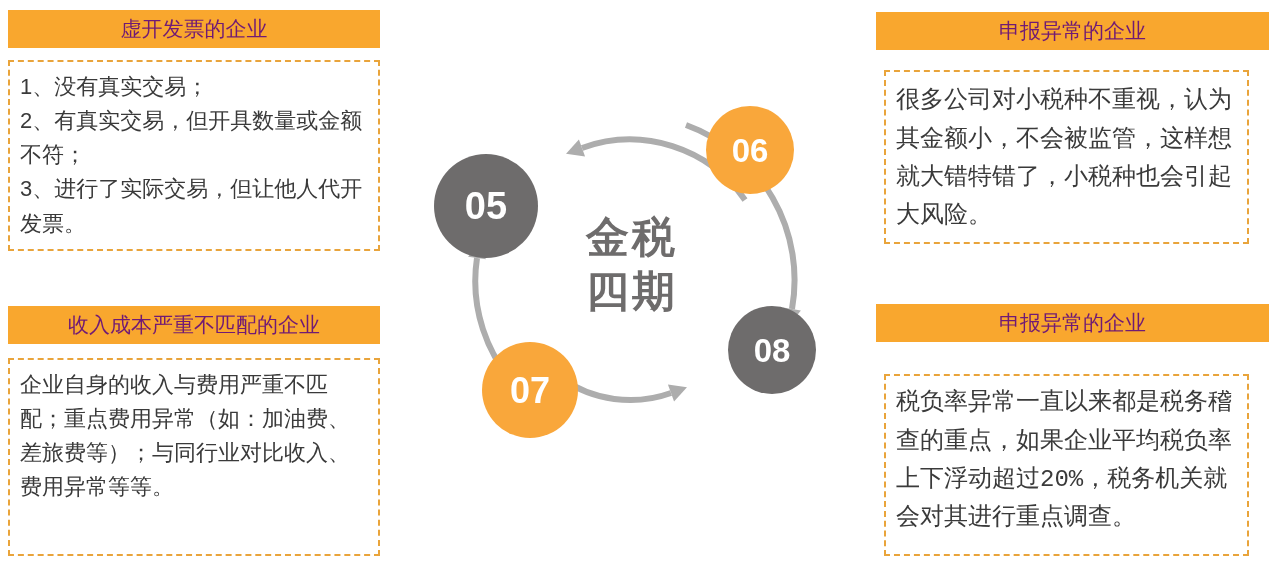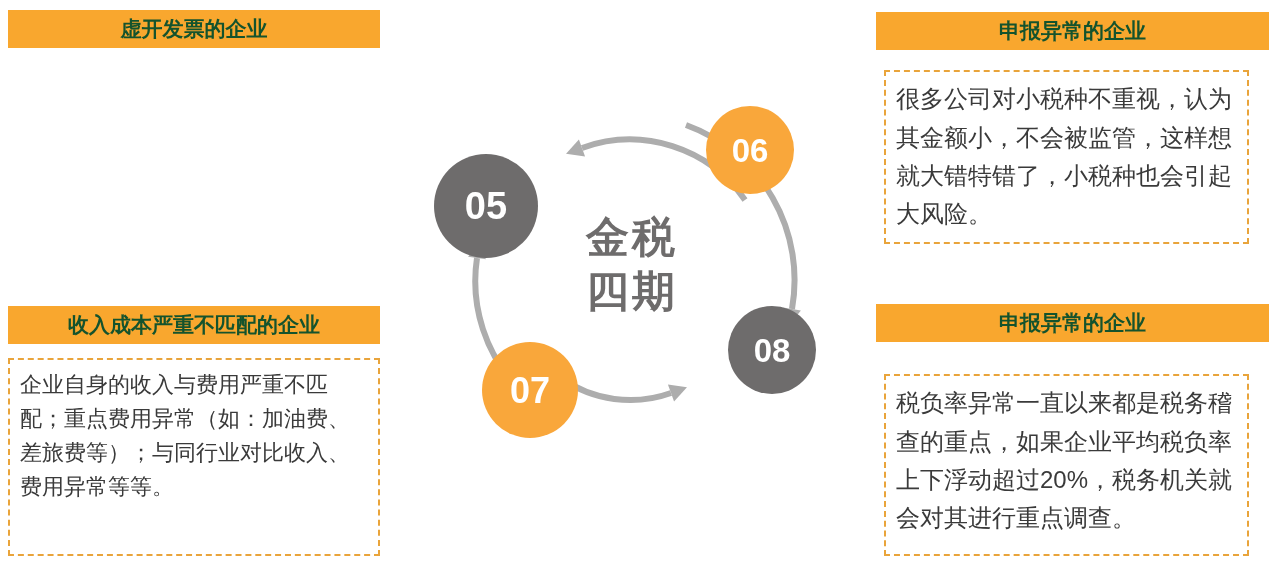--- a/index.html
+++ b/index.html
@@ -2,49 +2,52 @@
 <html><head>
 <meta charset="utf-8">
 <style>
   html,body{margin:0;padding:0;background:#ffffff;}
   .stage{
     position:relative;width:1280px;height:564px;background:#ffffff;overflow:hidden;
     font-family:"Liberation Sans","DejaVu Sans",sans-serif;
   }
   .panel{position:absolute;}
   .panel-hdr{
-    background:#F9A72E;color:#14532d;font-weight:700;font-size:21px;
+    background:#F9A72E;color:#701a75;font-weight:400;font-size:21px;
     text-align:center;padding:7px 4px;line-height:1.15;
   }
   .panel-bdy{
     border:2px dashed #E9A43B;color:#3A3A3A;padding:8px 10px;
     white-space:pre-line;text-align:left;box-sizing:border-box;
   }
   .tl{left:8px;top:10px;width:372px;}
   .tl .panel-bdy{margin-top:12px;font-size:22px;line-height:1.55;min-height:188px;}
   .bl{left:8px;top:306px;width:372px;}
   .bl .panel-bdy{margin-top:14px;font-size:22px;line-height:1.55;min-height:198px;}
   .tr{left:876px;top:12px;width:393px;}
   .tr .panel-bdy{margin:20px 20px 0 8px;font-size:24px;line-height:1.6;min-height:162px;}
   .br{left:876px;top:304px;width:393px;}
-  .br .panel-bdy{margin:32px 20px 0 8px;font-size:24px;line-height:1.6;min-height:182px;}
+  .br .panel-bdy{margin:32px 20px 0 8px;font-size:24px;line-height:1.6;min-height:182px;font-family:Liberation Mono, monospace;}
   .cycle{position:absolute;left:420px;top:60px;width:440px;height:440px;}
   .arc{fill:none;stroke-width:6;}
   .node-label{fill:#ffffff;font-weight:700;text-anchor:middle;dominant-baseline:central;
     font-family:"Liberation Sans","DejaVu Sans",sans-serif;}
   .center-title{font-weight:700;font-size:43px;text-anchor:middle;letter-spacing:3px;
     font-family:"Liberation Sans","DejaVu Sans",sans-serif;}
 </style>
 </head>
 <body>
 
 <div class="stage">
 
   <section class="panel tl">
     <header class="panel-hdr">虚开发票的企业</header>
+    <div class="panel-bdy">1、没有真实交易；
+2、有真实交易，但开具数量或金额不符；
+3、进行了实际交易，但让他人代开发票。</div>
   </section>
 
   <section class="panel tr">
     <header class="panel-hdr">申报异常的企业</header>
     <div class="panel-bdy">很多公司对小税种不重视，认为其金额小，不会被监管，这样想就大错特错了，小税种也会引起大风险。</div>
   </section>
 
   <section class="panel bl">
     <header class="panel-hdr">收入成本严重不匹配的企业</header>
     <div class="panel-bdy">企业自身的收入与费用严重不匹配；重点费用异常（如：加油费、差旅费等）；与同行业对比收入、费用异常等等。</div>

